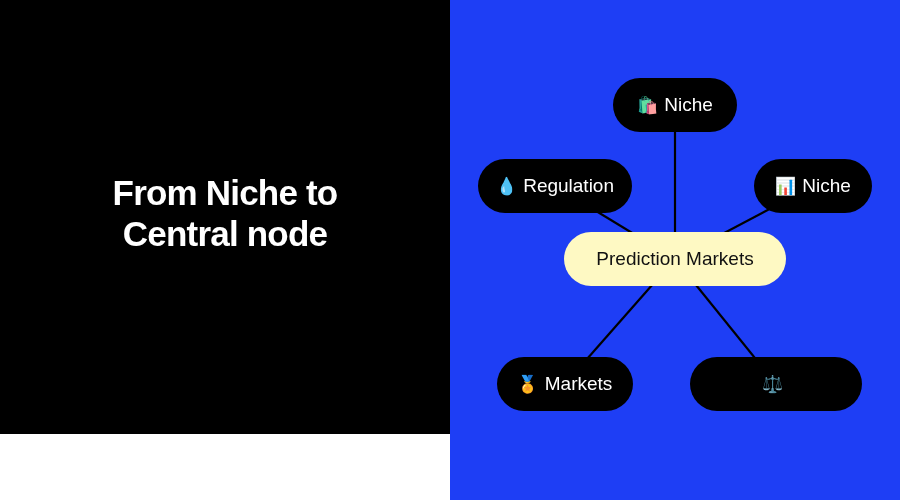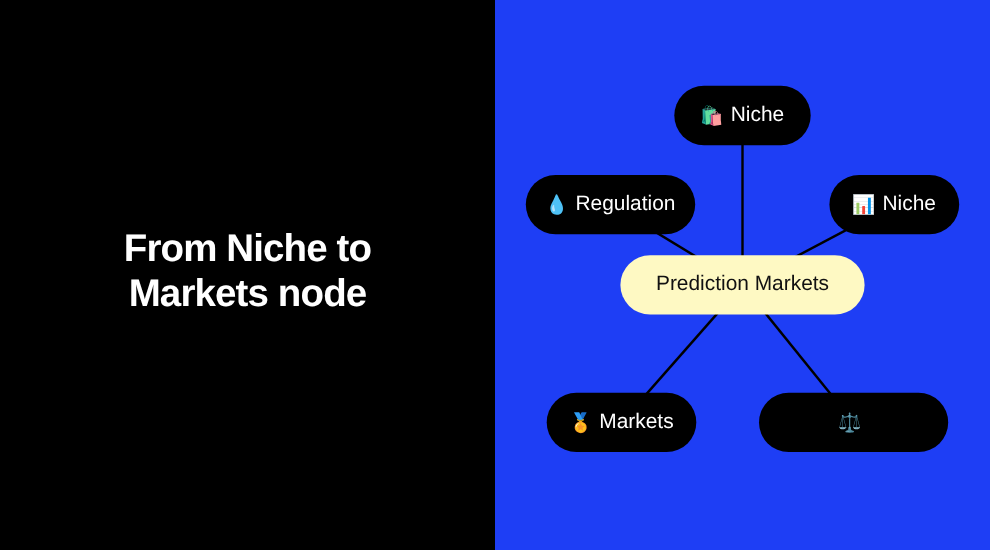--- a/index.html
+++ b/index.html
@@ -1,21 +1,21 @@
 <!DOCTYPE html>
 <html><head>
 <meta charset="utf-8">
 <style>
   html, body { margin: 0; padding: 0; }
   body {
     width: 900px; height: 500px; overflow: hidden; position: relative;
     font-family: "Liberation Sans", "DejaVu Sans", sans-serif;
   }
   .left-panel {
-    position: absolute; left: 0; top: 0; width: 450px; height: 500px;
+    position: absolute; left: 0; top: 0; width: 450px; height: 434px;
     background: #000000;
     display: flex; align-items: center; justify-content: center;
   }
   .title {
     color: #ffffff; text-align: center;
     font-size: 35px; line-height: 41px; font-weight: 700;
     letter-spacing: -0.8px; margin-top: -9px;
   }
   .title span { display: block; }
   .right-panel {
@@ -35,21 +35,21 @@
     background: #fef9c3; color: #111111;
     height: 54px; border-radius: 27px; font-size: 19px;
   }
 </style>
 </head>
 <body>
 
 <div class="left-panel">
   <div class="title">
     <span>From Niche to</span>
-    <span>Markets node</span>
+    <span>Central node</span>
   </div>
 </div>
 
 <div class="right-panel"></div>
 
 <svg class="edges" xmlns="http://www.w3.org/2000/svg">
   <line x1="675" y1="259" x2="675" y2="105" stroke="#000" stroke-width="2.2"></line>
   <line x1="675" y1="259" x2="555" y2="186" stroke="#000" stroke-width="2.2"></line>
   <line x1="675" y1="259" x2="813" y2="186" stroke="#000" stroke-width="2.2"></line>
   <line x1="675" y1="259" x2="565" y2="384" stroke="#000" stroke-width="2.2"></line>

